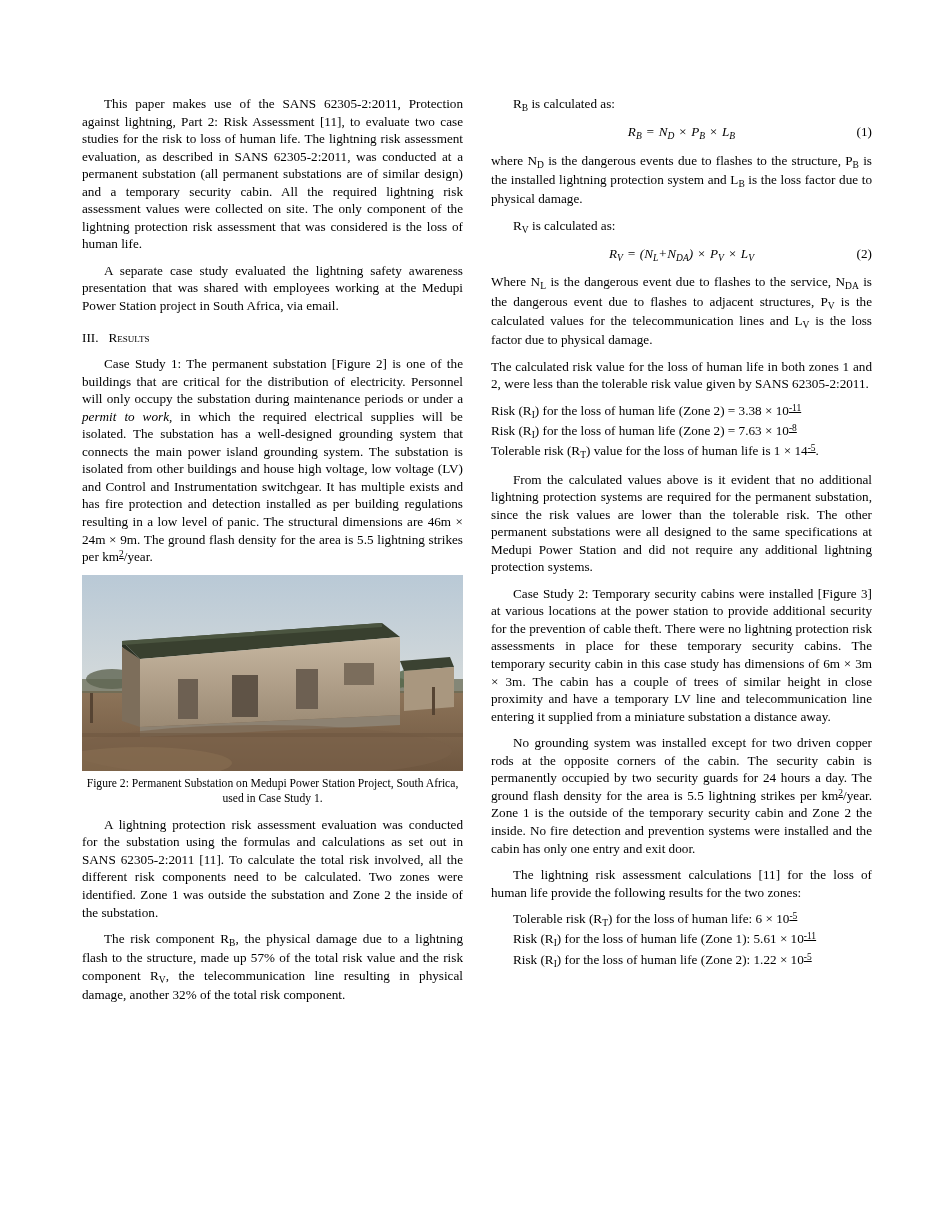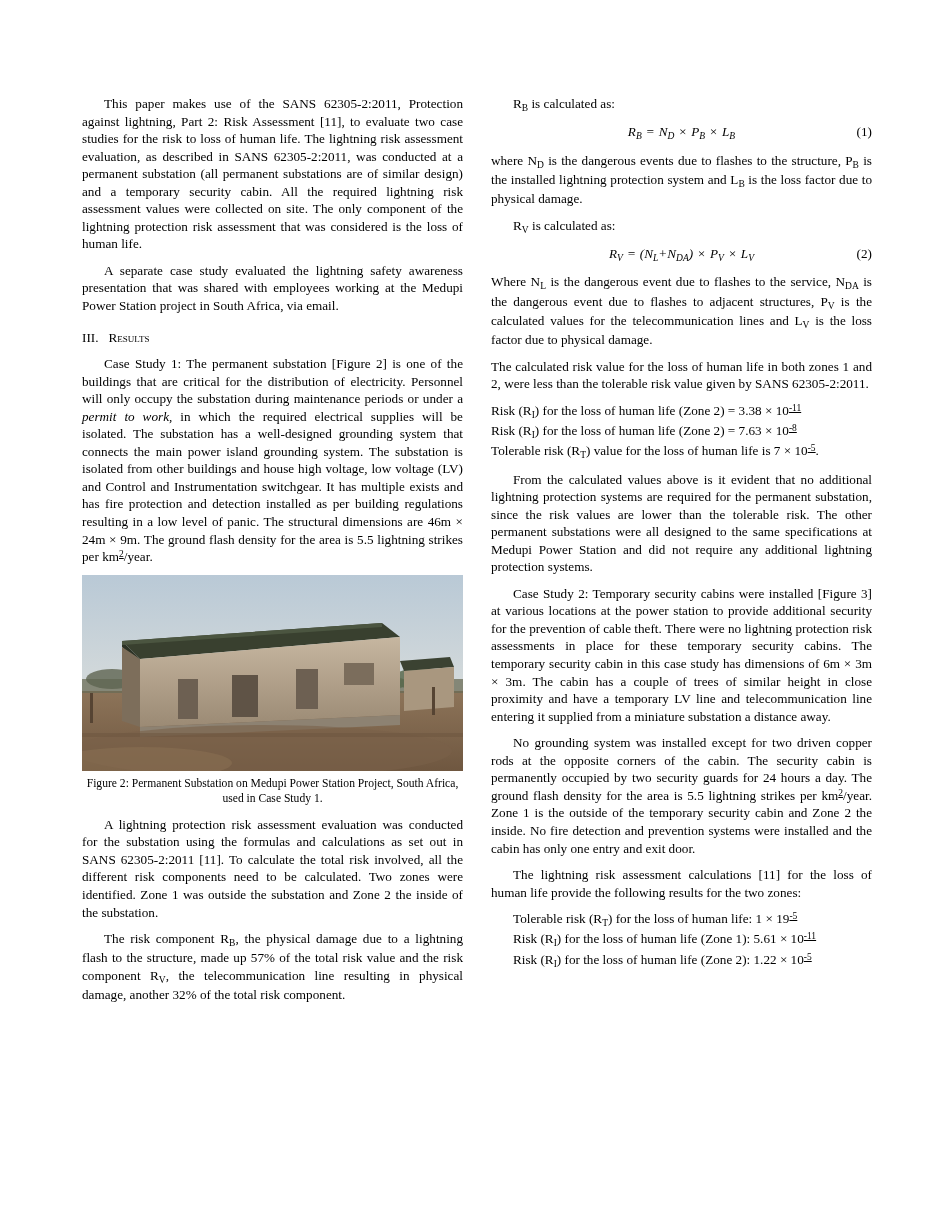--- a/index.html
+++ b/index.html
@@ -190,32 +190,32 @@
         <span class="eqnum">(2)</span>
       </div>
 
       <p class="noindent"><span>Where N</span><sub>L</sub><span> is the dangerous event due to flashes to the service, N</span><sub>DA</sub><span> is the dangerous event due to flashes to adjacent structures, P</span><sub>V</sub><span> is the calculated values for the telecommunication lines and L</span><sub>V</sub><span> is the loss factor due to physical damage.</span></p>
 
       <p class="noindent">The calculated risk value for the loss of human life in both zones 1 and 2, were less than the tolerable risk value given by SANS 62305-2:2011.</p>
 
       <div class="risk-list">
         <p><span>Risk (R</span><sub>I</sub><span>) for the loss of human life (Zone 2) = 3.38 × 10</span><sup>-11</sup></p>
         <p><span>Risk (R</span><sub>I</sub><span>) for the loss of human life (Zone 2) = 7.63 × 10</span><sup>-8</sup></p>
-        <p><span>Tolerable risk (R</span><sub>T</sub><span>) value for the loss of human life is 7 × 10</span><sup>-5</sup><span>.</span></p>
+        <p><span>Tolerable risk (R</span><sub>T</sub><span>) value for the loss of human life is 1 × 14</span><sup>-5</sup><span>.</span></p>
       </div>
 
       <p>From the calculated values above is it evident that no additional lightning protection systems are required for the permanent substation, since the risk values are lower than the tolerable risk. The other permanent substations were all designed to the same specifications at Medupi Power Station and did not require any additional lightning protection systems.</p>
 
       <p>Case Study 2: Temporary security cabins were installed [Figure 3] at various locations at the power station to provide additional security for the prevention of cable theft. There were no lightning protection risk assessments in place for these temporary security cabins. The temporary security cabin in this case study has dimensions of 6m × 3m × 3m. The cabin has a couple of trees of similar height in close proximity and have a temporary LV line and telecommunication line entering it supplied from a miniature substation a distance away.</p>
 
       <p><span>No grounding system was installed except for two driven copper rods at the opposite corners of the cabin. The security cabin is permanently occupied by two security guards for 24 hours a day. The ground flash density for the area is 5.5 lightning strikes per km</span><sup>2</sup><span>/year.  Zone 1 is the outside of the temporary security cabin and Zone 2 the inside. No fire detection and prevention systems were installed and the cabin has only one entry and exit door.</span></p>
 
       <p>The lightning risk assessment calculations [11] for the loss of human life provide the following results for the two zones:</p>
 
       <div class="risk-list indentlist">
-        <p><span>Tolerable risk (R</span><sub>T</sub><span>) for the loss of human life: 1 × 19</span><sup>-5</sup></p>
+        <p><span>Tolerable risk (R</span><sub>T</sub><span>) for the loss of human life: 6 × 10</span><sup>-5</sup></p>
         <p><span>Risk (R</span><sub>I</sub><span>) for the loss of human life (Zone 1): 5.61 × 10</span><sup>-11</sup></p>
         <p><span>Risk (R</span><sub>I</sub><span>) for the loss of human life (Zone 2): 1.22 × 10</span><sup>-5</sup></p>
       </div>
 
     </div>
   </div>
 </div>
 
 </body></html>

